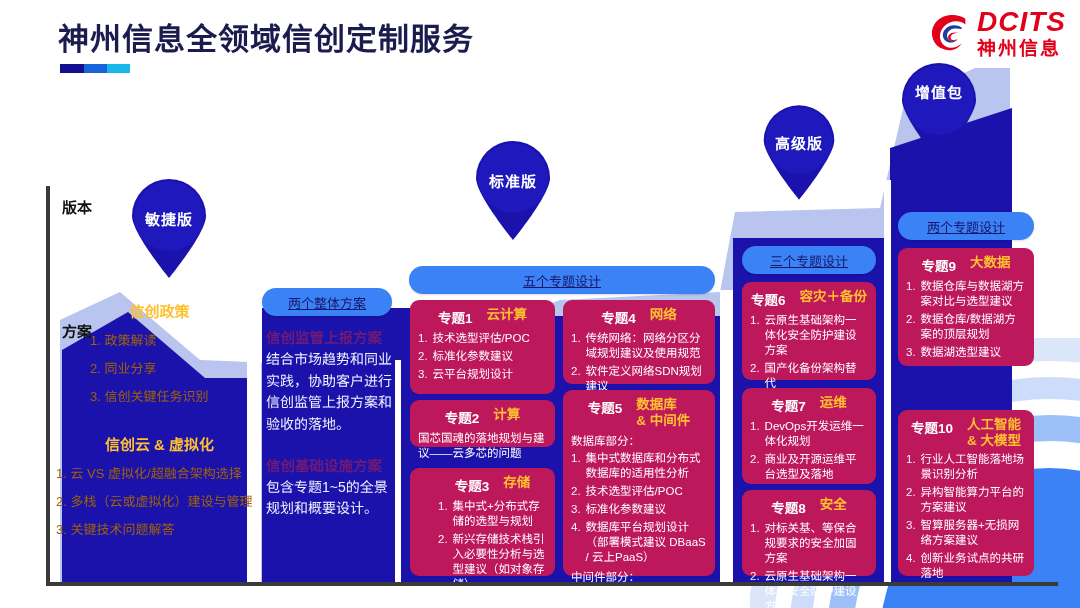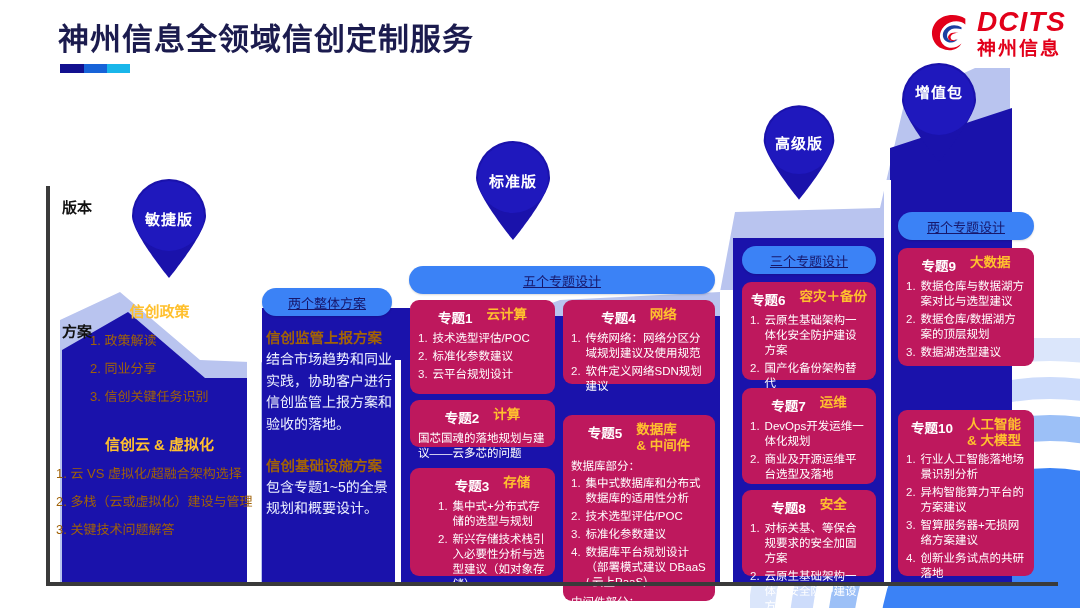--- a/index.html
+++ b/index.html
@@ -55,21 +55,21 @@
   }
 
   
   .c1-wrap{position:absolute;left:0;top:0;width:100%;color:#fff;}
   .c1-h{font-size:15px;font-weight:bold;color:#ffc02e;text-align:center;padding-left:11px;}
   .c1-li{font-size:13px;color:#a16207;margin-top:9px;}
   .c1-li.indent{padding-left:40px;}
   .c1-li.flush{padding-left:6px;}
 
   
-  .c2-h{font-size:14.5px;font-weight:bold;color:#a16207;}
+  .c2-h{font-size:14.5px;font-weight:bold;color:#701a75;}
   .c2-p{font-size:14px;color:#eef2ff;line-height:1.55;margin-top:2px;}
 
   
   .card{
     position:absolute;border-radius:9px;background:#be185d;color:#fff;
     box-sizing:border-box;padding:7px 8px 8px 8px;z-index:18;
   }
   .card-head{display:flex;align-items:flex-start;gap:14px;justify-content:center;margin-bottom:4px;}
   .card-no{font-size:13.5px;font-weight:bold;color:#ffffff;white-space:nowrap;}
   .card-topic{font-size:13.5px;font-weight:bold;color:#ffc02e;white-space:pre-line;line-height:1.15;}
@@ -255,21 +255,21 @@
           <span class="num">1.</span>
           <span>传统网络：网络分区分域规划建议及使用规范</span>
         </li>
       <li>
           <span class="num">2.</span>
           <span>软件定义网络SDN规划建议</span>
         </li>
     </ul>
   </div>
 
-  <div class="card" style="left:563px;top:390px;width:152px;height:186px;margin-top:25px;">
+  <div class="card" style="left:563px;top:390px;width:152px;height:186px;">
     <div class="card-head">
       <span class="card-no">专题5</span>
       <span class="card-topic">数据库
 &amp; 中间件</span>
     </div>
     <div class="card-sub">数据库部分：</div>
     <ul class="card-list">
       <li>
           <span class="num">1.</span>
           <span>集中式数据库和分布式数据库的适用性分析</span>

